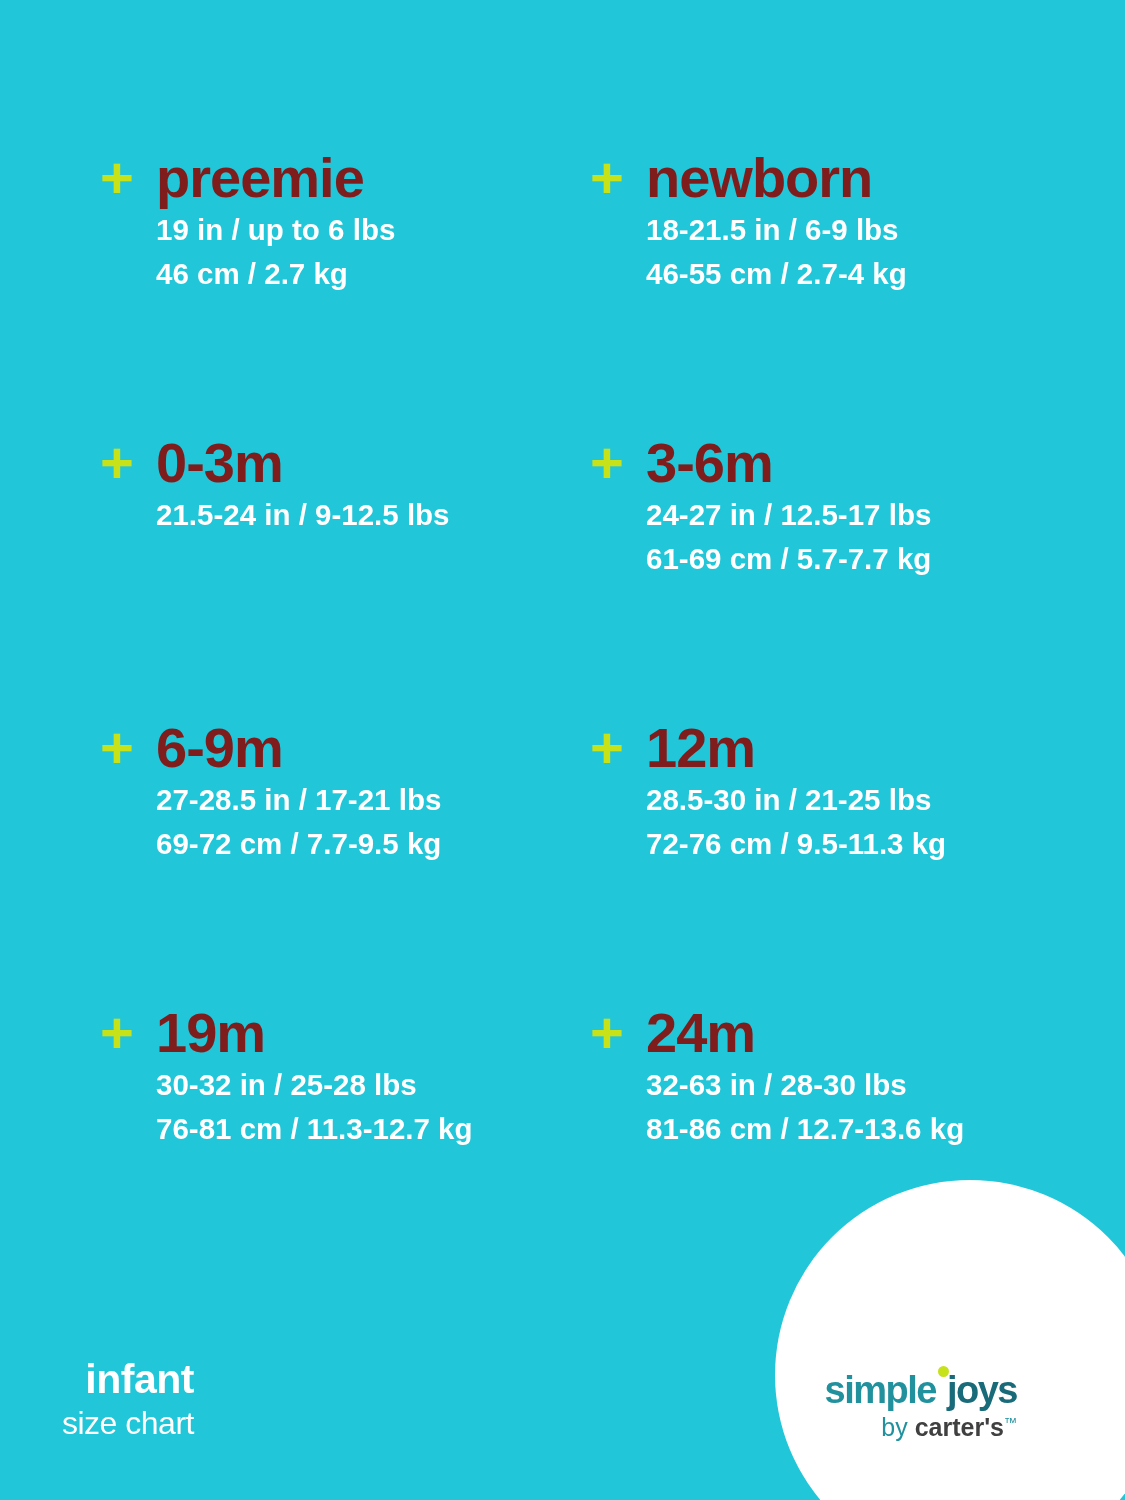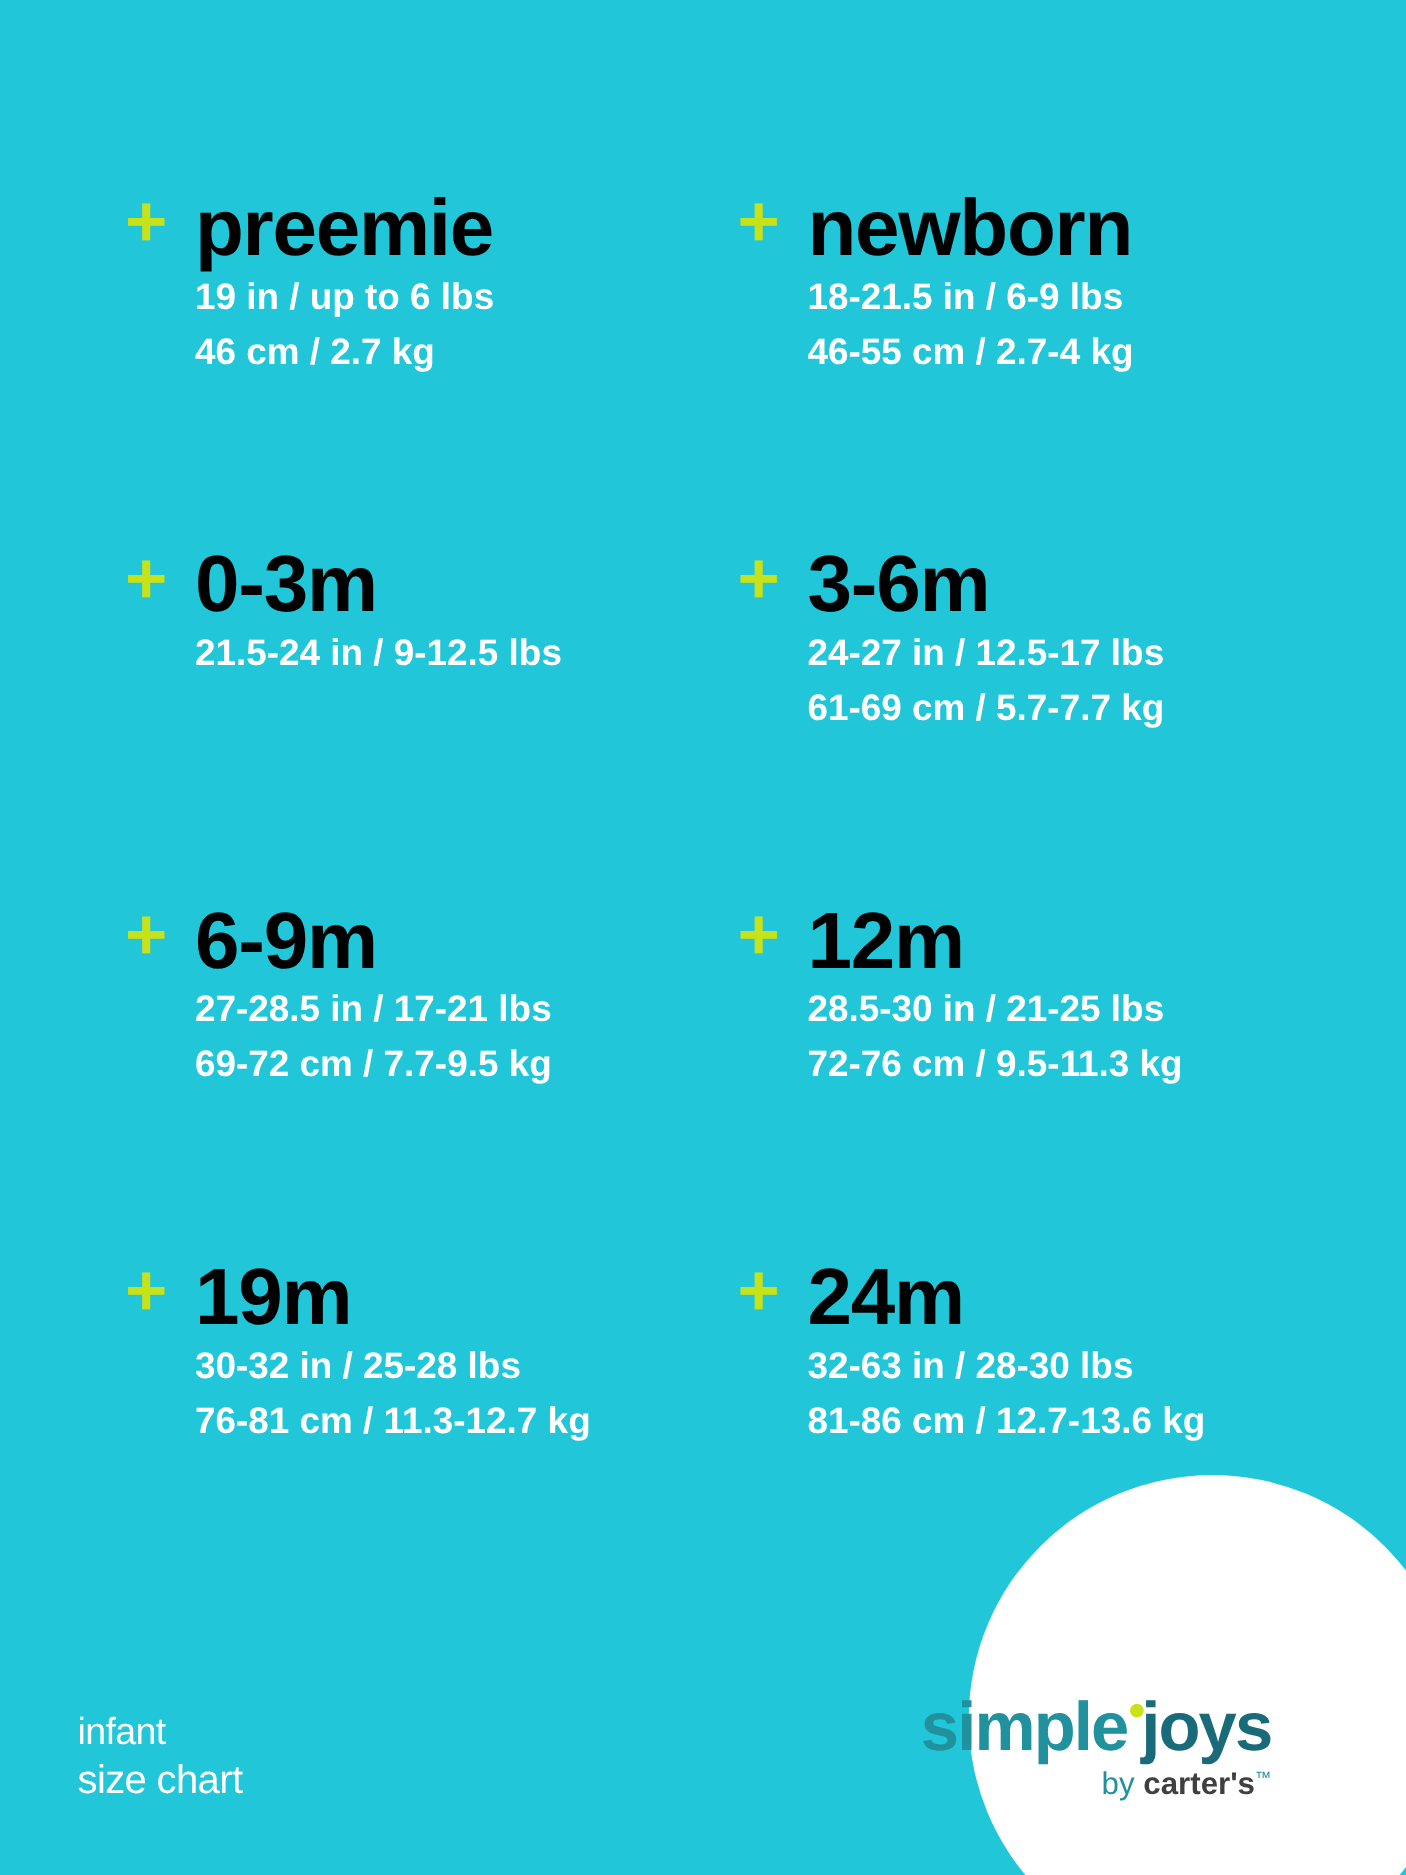--- a/index.html
+++ b/index.html
@@ -40,46 +40,47 @@
     color: #c8e219;
     font-size: 58px;
     font-weight: bold;
     line-height: 0.95;
     letter-spacing: -1px;
     display: inline-block;
     width: 46px;
     text-align: left;
   }
   .size-label {
-    color: #000000;
-    font-size: 64px;
+    color: #7f1d1d;
+    font-size: 56px;
     font-weight: bold;
     line-height: 1.0;
     letter-spacing: -1px;
   }
   .detail {
     color: #ffffff;
     font-size: 29.5px;
     font-weight: bold;
     line-height: 1.5;
     margin-left: 56px;
     letter-spacing: 0px;
   }
   
   .footer-text {
     position: absolute;
     left: 62px;
     bottom: 58px;
     color: #ffffff;
   }
   .footer-title {
-    font-size: 30px;
-    font-weight: normal;
+    font-size: 41px;
+    font-weight: bold;
     line-height: 1.15;
     letter-spacing: -0.5px;
+    text-align: right;
   }
   .footer-sub {
     font-size: 32px;
     font-weight: normal;
     line-height: 1.2;
     letter-spacing: -0.5px;
   }
   .logo-circle {
     position: absolute;
     right: -40px;
@@ -90,21 +91,21 @@
     background: #ffffff;
   }
   .logo-inner {
     position: absolute;
     right: 108px;
     bottom: 60px;
     text-align: right;
     width: 300px;
   }
   .logo-main {
-    font-size: 55px;
+    font-size: 38px;
     font-weight: bold;
     line-height: 1;
     letter-spacing: -1.5px;
     white-space: nowrap;
   }
   .logo-simple {
     color: #21919e;
   }
   .logo-joys {
     color: #1a6b7a;

